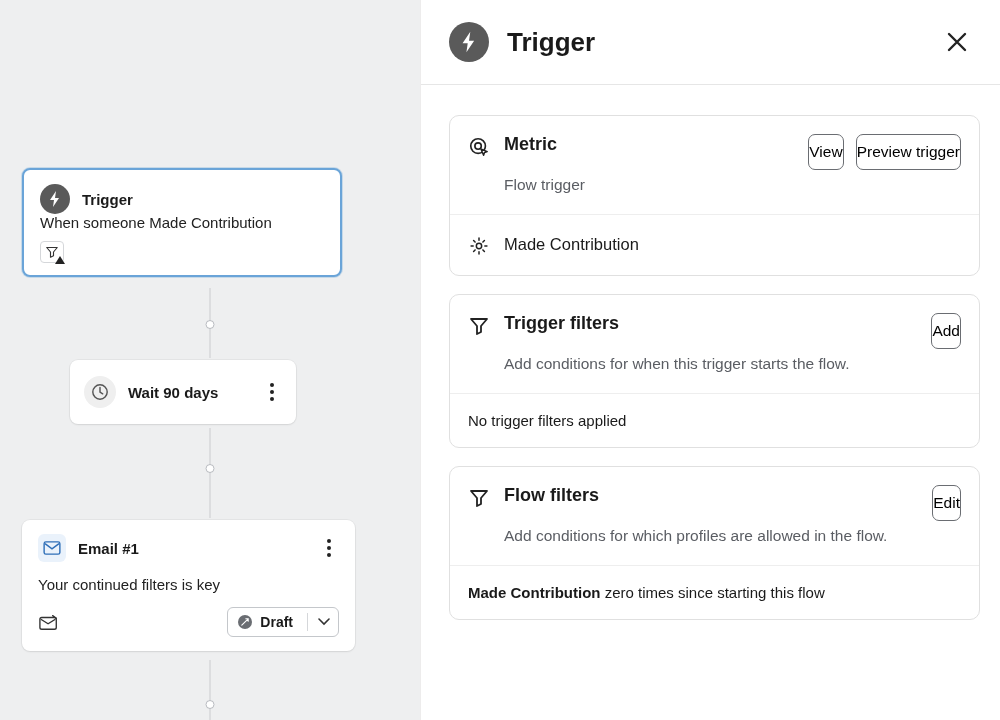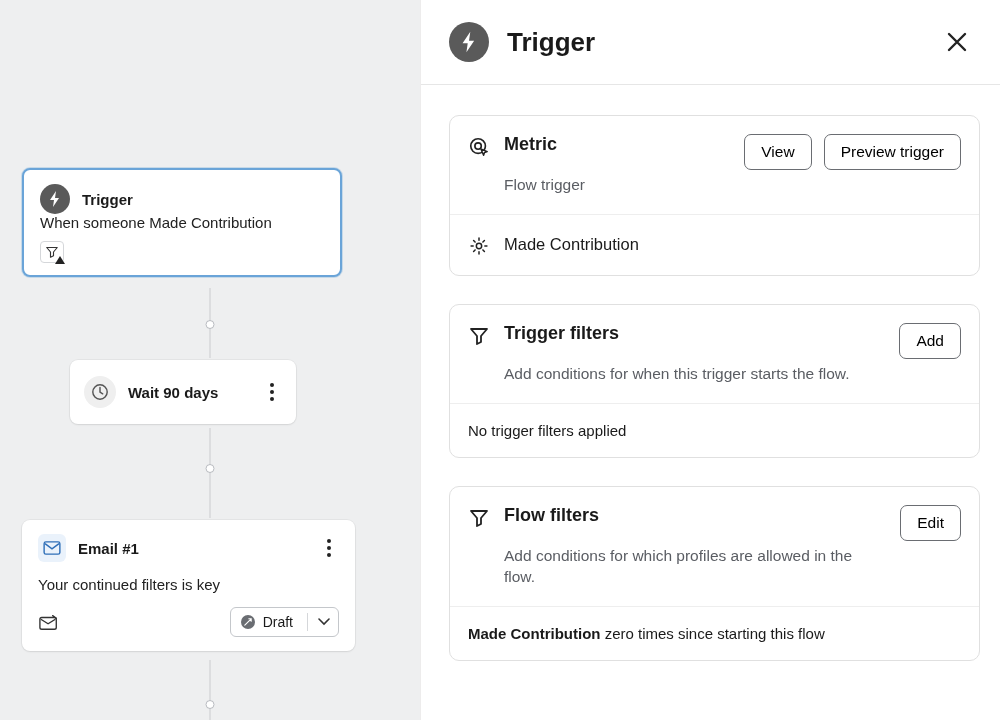--- a/index.html
+++ b/index.html
@@ -82,21 +82,21 @@
   }
   .email-title { font-weight: 700; font-size: 15px; flex: 1; }
   .email-desc { margin-top: 14px; font-size: 15px; color: #222; }
   .email-foot { margin-top: 14px; display: flex; align-items: center; justify-content: space-between; }
   .outline-mail {
     width: 22px; height: 18px; display: flex; align-items: center; justify-content: center;
   }
   .draft-btn {
     display: flex; align-items: center; gap: 8px;
     border: 1px solid #c4c7cb; border-radius: 6px; height: 30px;
-    padding: 0 8px 0 10px; cursor: pointer; background: #fff;
+    padding: 0 8px 0 10px; cursor: pointer; background: #fff; font-weight: bold;
   }
   .draft-dot {
     width: 14px; height: 14px; border-radius: 50%; background: #6a6d72;
     display: flex; align-items: center; justify-content: center;
   }
   .draft-dot svg { display: block; }
   .draft-text { font-size: 14px; }
   .draft-sep { width: 1px; height: 18px; background: #d5d7da; margin: 0 2px 0 6px; }
   .chevron { display: flex; align-items: center; }
 
@@ -107,21 +107,21 @@
   }
   .panel-header {
     display: flex; align-items: center; padding: 22px 28px 22px 28px;
     border-bottom: 1px solid #e6e6e6;
   }
   .panel-header .circle-icon { width: 40px; height: 40px; }
   .panel-title { font-size: 26px; font-weight: 700; margin-left: 18px; flex: 1; }
   .close-btn { cursor: pointer; padding: 4px; }
 
   .panel-body {
-    padding: 30px 20px 20px 28px; display: flex; flex-direction: column; gap: 28px;
+    padding: 30px 20px 20px 28px; display: flex; flex-direction: column; gap: 18px;
     overflow-y: auto;
   }
   .section {
     border: 1px solid #e0e0e0; border-radius: 10px; background: #fff;
   }
   .section-row {
     display: flex; align-items: flex-start; gap: 14px;
     padding: 18px 18px;
   }
   .section-row + .section-row,
@@ -129,21 +129,21 @@
     border-top: 1px solid #eee;
   }
   .section-subrow { padding: 18px 18px; font-size: 15px; }
   .row-icon { width: 22px; height: 22px; flex-shrink: 0; display: flex; align-items: center; justify-content: center; margin-top: 2px; }
   .row-main { flex: 1; }
   .row-title { font-weight: 700; font-size: 18px; }
   .row-sub { font-size: 15.5px; color: #5a5d63; margin-top: 20px; line-height: 1.35; }
   .row-actions { display: flex; gap: 12px; align-items: flex-start; }
   .btn {
     border: 1px solid #6a6d72; border-radius: 7px; background: #fff;
-    padding: 8px 16px; font-size: 15.5px; cursor: pointer; font-family: inherit; text-align: right;
+    padding: 8px 0; font-size: 15.5px; cursor: pointer; font-family: inherit; text-align: right;
   }
   .metric-name-row {
     display: flex; align-items: center; gap: 14px; padding: 18px 18px;
     border-top: 1px solid #eee; font-size: 16.5px;
   }
   .ff-strong { font-weight: 700; }
 
   svg { display: block; }
 </style>
 </head>

